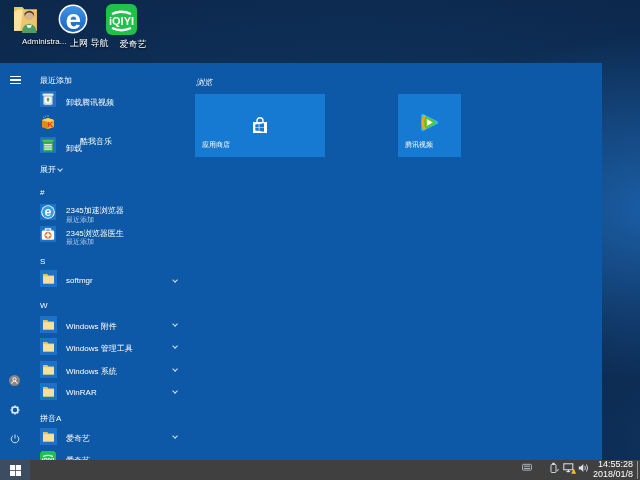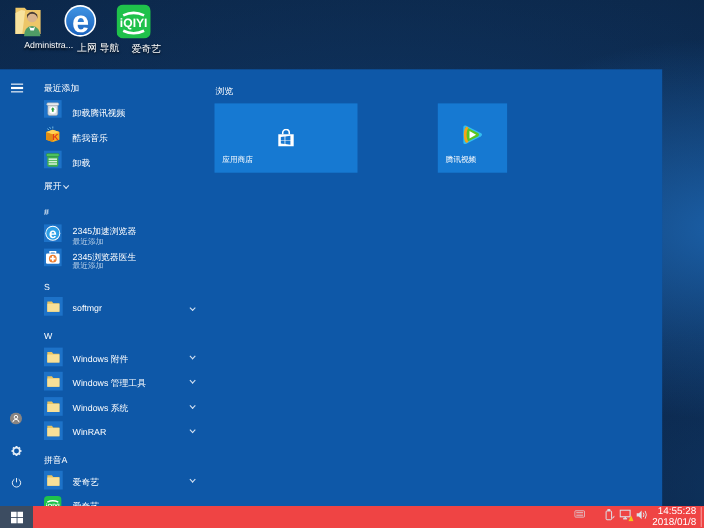--- a/index.html
+++ b/index.html
@@ -15,21 +15,21 @@
 .dlabel { position:absolute; color:#fff; font-size:7.5px; text-align:center; text-shadow:0 1px 2px rgba(0,0,0,.9); white-space:nowrap;padding-left:22px; }
 #menu { position:absolute; left:0; top:63px; width:602px; height:397px; background:#0e58a8; }
 .hdr { position:absolute; left:40px; color:#fff; font-size:8px; }
 .row-txt { position:absolute; left:66px; color:#fff; font-size:8px; white-space:nowrap; }
 .sub-txt { position:absolute; left:66px; color:#b7cfe8; font-size:7px; white-space:nowrap; }
 .isq { position:absolute; left:40px; width:16px; height:16px; background:#1d72c8; }
 .fsq { position:absolute; left:40px; width:17px; height:17px; background:#1d72c8; }
 .chev { position:absolute; left:173px; width:4.2px; height:4.2px; border-right:1px solid #d4e2f2; border-bottom:1px solid #d4e2f2; transform:rotate(45deg); }
 .tile { position:absolute; background:#1679d2; }
 .tlabel { position:absolute; color:#fff; font-size:7px; left:7px; bottom:7px; }
-#taskbar { position:absolute; left:0; top:460px; width:640px; height:20px; background:#ef4444; }
+#taskbar { position:absolute; left:0; top:460px; width:640px; height:20px; background:#404040; }
 #startbtn { position:absolute; left:0; top:0; width:30px; height:20px; background:#3c4c61; }
 .clock { position:absolute; right:7px; color:#fff; font-size:7.5px; text-align:right; }
 </style>
 </head>
 <body>
 <div id="wall"></div>
 
 <svg style="position:absolute;left:13px;top:3px" width="26" height="31" viewBox="0 0 25 29">
   <path d="M1 3.5 h8 l2 2 h12 v21 h-22 z" fill="#edc668"></path>
   <path d="M6 5.5 L1 8 V26.5 L7 26 L9.5 6 z" fill="#f7e29e"></path>
@@ -81,21 +81,21 @@
 
   <div style="position:absolute;left:40px;top:51px;width:16px;height:16px;">
     <svg width="16" height="16" viewBox="0 0 16 16">
       <path d="M2 6 L8 4 L14 6 L14 13 L8 15 L2 13 z" fill="#f9ae1e"></path>
       <path d="M2 6 L8 8 L8 15 L2 13 z" fill="#e08c12"></path>
       <path d="M8 4 L14 6 L8 8 L2 6 z" fill="#ffd257"></path>
       <text x="10.5" y="13" font-size="8" font-weight="bold" fill="#e03a1e" text-anchor="middle" font-family="Liberation Sans">K</text>
       <path d="M3 3 l1.5 1 M5 1.5 l1 1.5 M8 1 l0 1.8" stroke="#7ec8f0" stroke-width="0.8"></path>
     </svg>
   </div>
-  <div class="row-txt" style="top:57px;">酷我音乐</div>
+  <div class="row-txt" style="top:73px;margin-left:14px;">酷我音乐</div>
 
   <div class="isq" style="top:74px;">
     <svg width="16" height="16" viewBox="0 0 16 16">
       <rect x="3" y="5" width="10" height="9.5" rx="1.5" fill="#3faf4e"></rect>
       <rect x="2" y="2.5" width="12" height="2.8" rx="1.4" fill="#4cc15c" stroke="#2c8a3a" stroke-width="0.5"></rect>
       <rect x="4.2" y="7" width="7.6" height="1.4" fill="#d9f2dc"></rect>
       <rect x="4.2" y="9.2" width="7.6" height="1.4" fill="#d9f2dc"></rect>
       <rect x="4.2" y="11.4" width="7.6" height="1.4" fill="#d9f2dc"></rect>
     </svg>
   </div>
@@ -195,21 +195,21 @@
     <g stroke="#e6eef7" stroke-width="3.4" fill="none">
       <path d="M10 1 v2.4 M10 16.6 v2.4 M1 10 h2.4 M16.6 10 h2.4"></path>
       <path d="M3.6 3.6 l1.7 1.7 M14.7 14.7 l1.7 1.7 M16.4 3.6 l-1.7 1.7 M5.3 14.7 l-1.7 1.7"></path>
     </g>
   </svg>
   <svg style="position:absolute;left:10px;top:371px" width="10" height="10" viewBox="0 0 20 20">
     <path d="M6 3.5 A 7.6 7.6 0 1 0 14 3.5" fill="none" stroke="#e6eef7" stroke-width="1.8"></path>
     <path d="M10 1 v8" stroke="#e6eef7" stroke-width="1.8"></path>
   </svg>
 
-  <div class="hdr" style="left:196px;top:13.5px;">浏览</div>
+  <div class="hdr" style="left:196px;top:13.5px;font-style:italic;">浏览</div>
   <div class="tile" style="left:195px;top:31px;width:130px;height:63px;">
     <svg style="position:absolute;left:56px;top:23px" width="18" height="18" viewBox="0 0 18 18">
       <path d="M6 5 v-1.3 a3 3 0 0 1 6 0 V5" fill="none" stroke="#fff" stroke-width="1.4"></path>
       <path d="M2 5 h14 v11 h-14 z" fill="#fff"></path>
       <path d="M4.3 7.6 l3.4 -0.5 v3.1 h-3.4 z M4.3 10.8 h3.4 v3.1 l-3.4 -0.5 z M8.4 7 l4.6 -0.7 v3.9 h-4.6 z M8.4 10.8 h4.6 v3.9 l-4.6 -0.7 z" fill="#1878d2"></path>
     </svg>
     <div class="tlabel">应用商店</div>
   </div>
   <div class="tile" style="left:398px;top:31px;width:63px;height:63px;">
     <svg style="position:absolute;left:21px;top:19px" width="20" height="19" viewBox="0 0 20 19">

